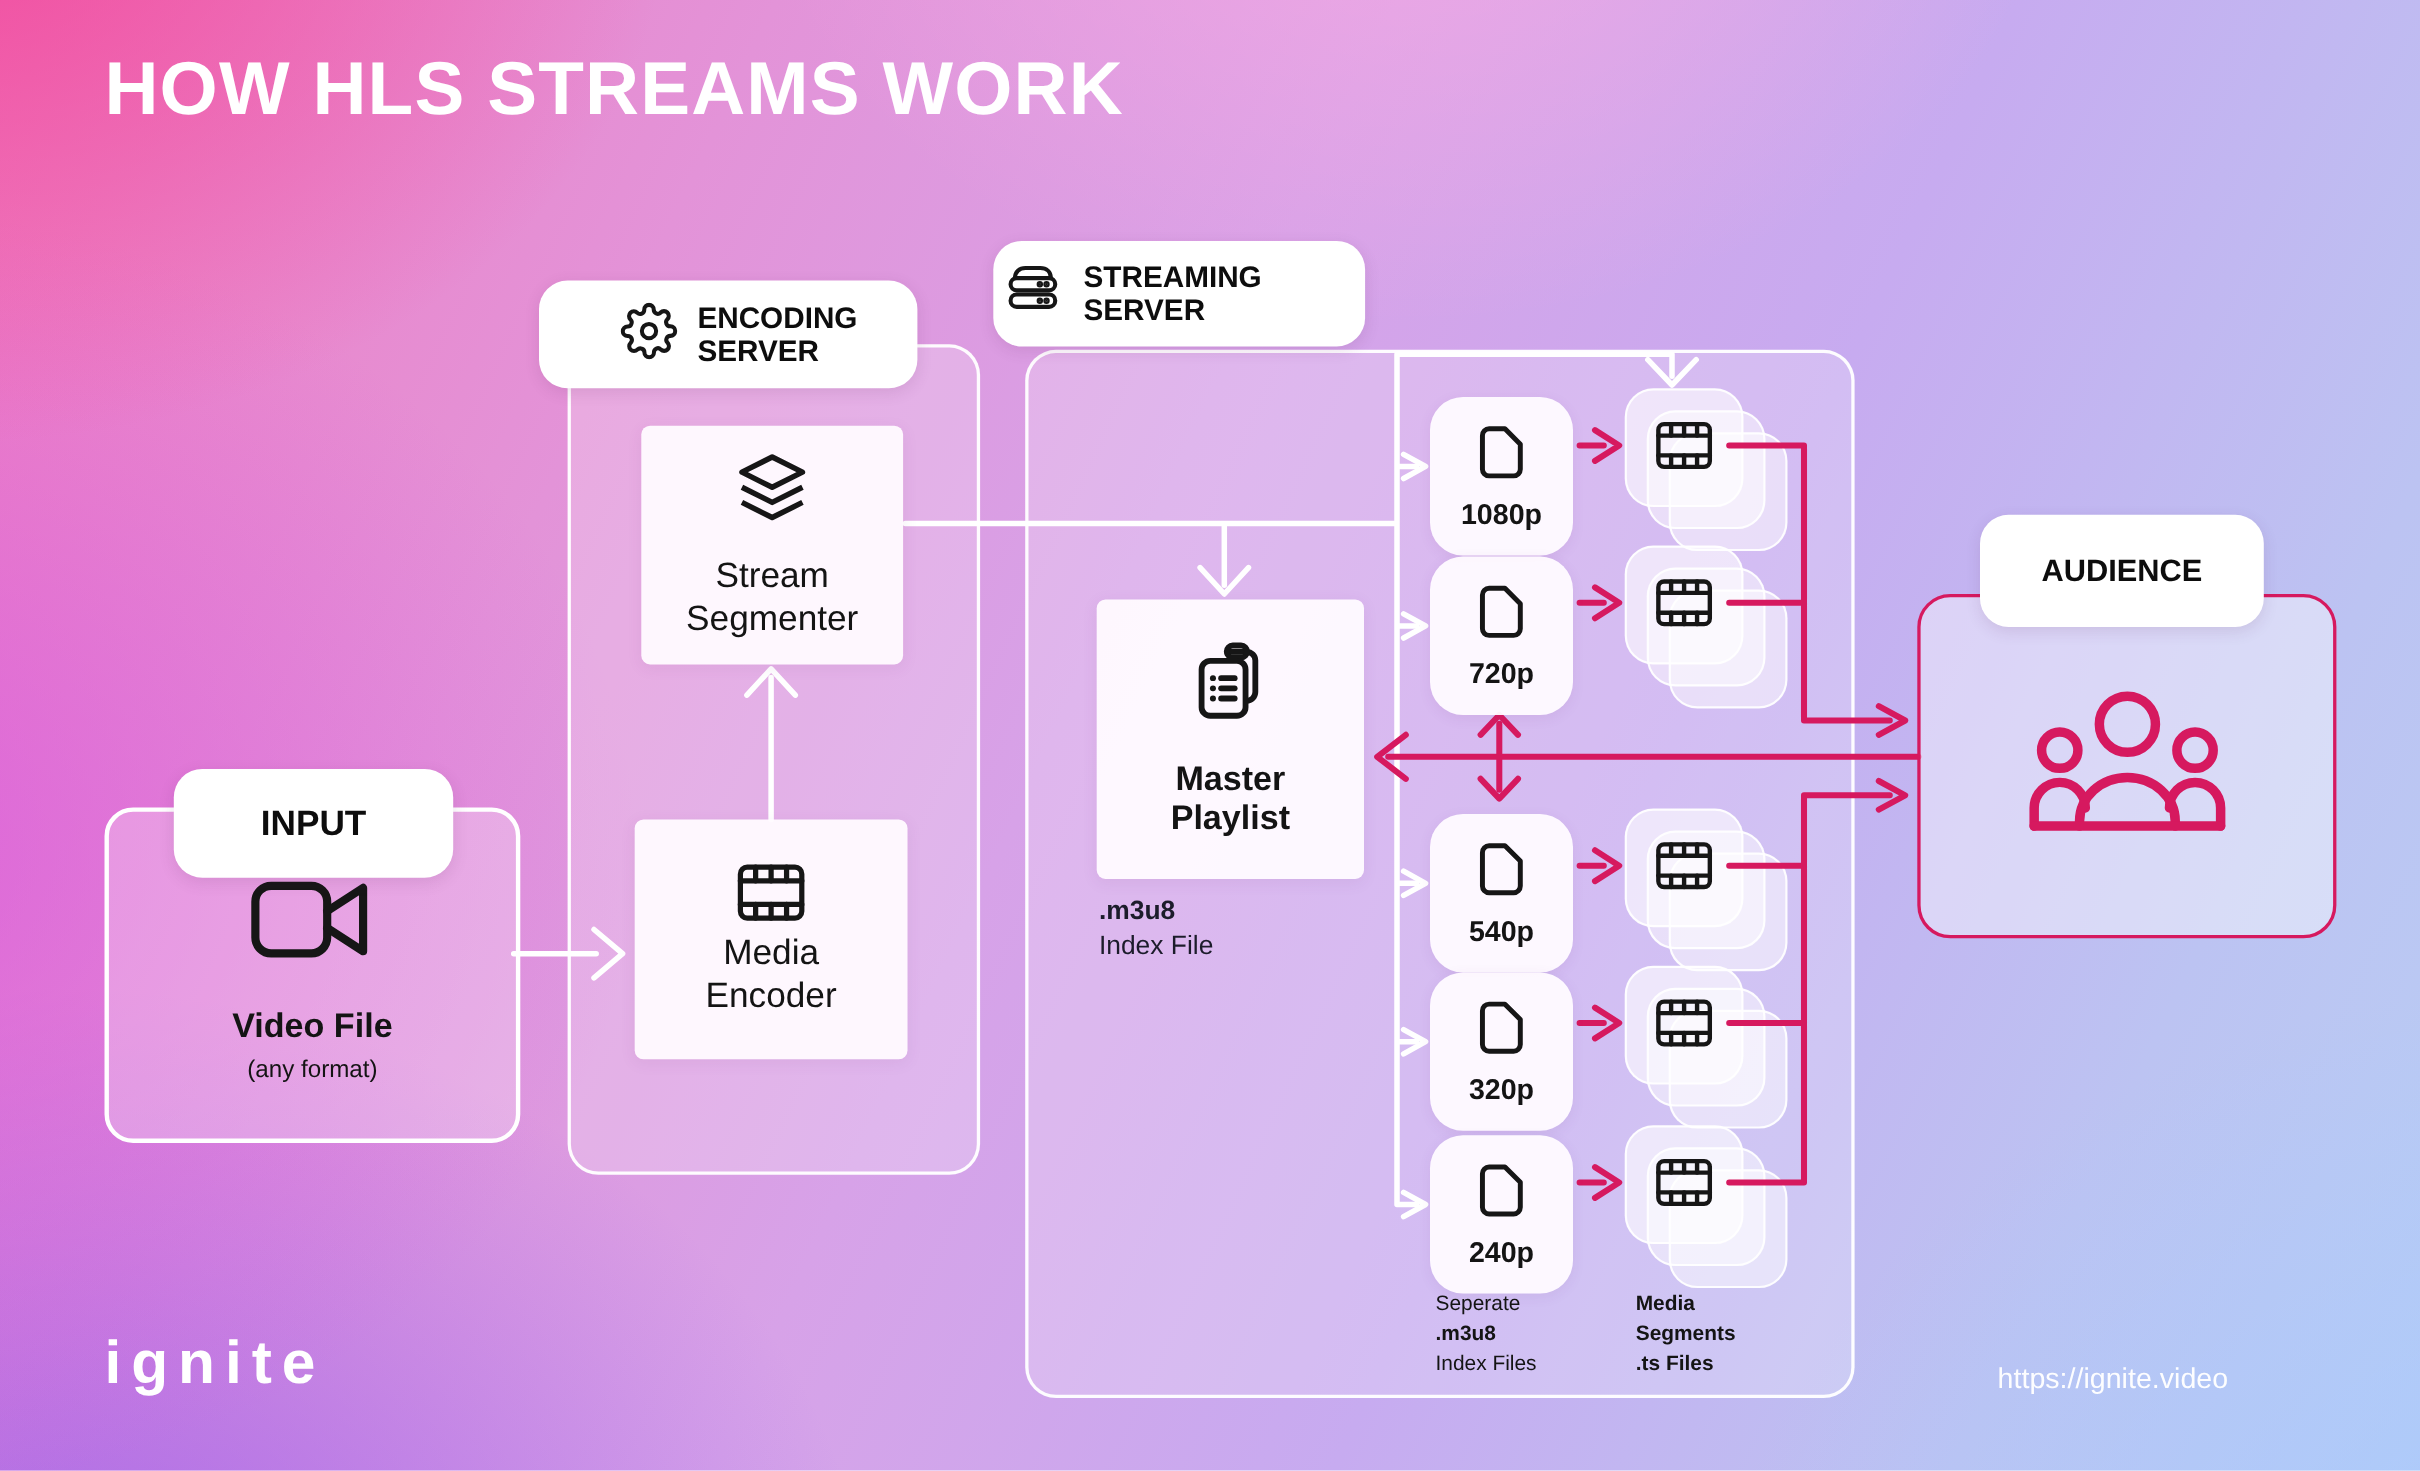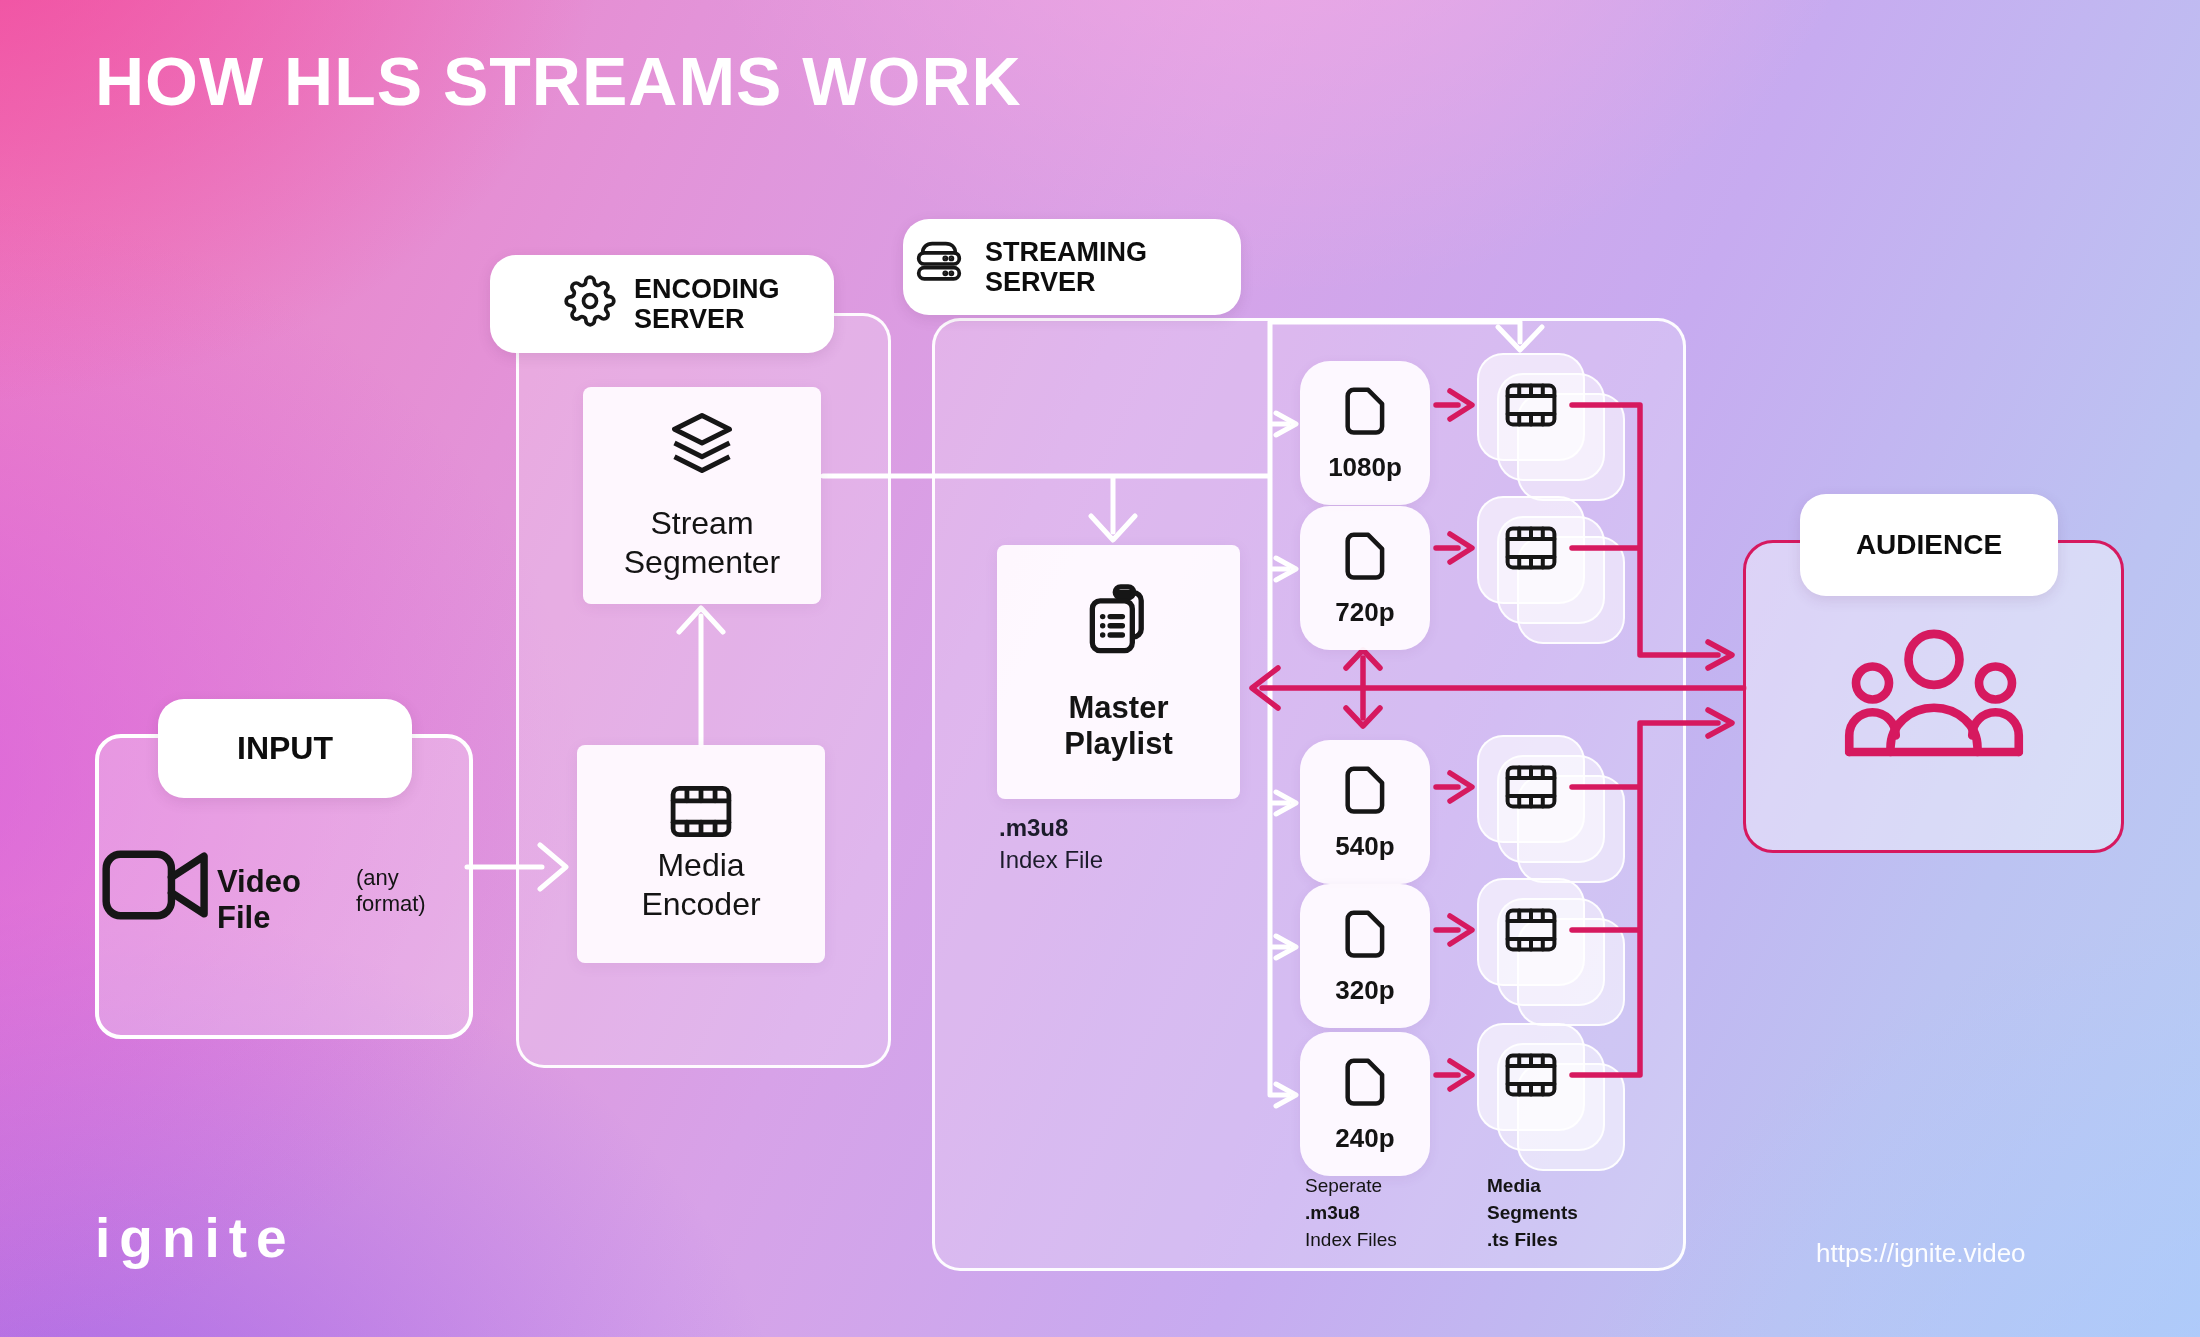--- a/index.html
+++ b/index.html
@@ -22,39 +22,39 @@
   
   .panel{
     position:absolute;border:3px solid rgba(255,255,255,.95);
     border-radius:28px;background:rgba(255,255,255,.22);z-index:1;
   }
   .panel-enc{left:516px;top:313px;width:369px;height:749px;}
   .panel-str{left:932px;top:318px;width:748px;height:947px;}
   .inputbox{
     position:absolute;left:95px;top:734px;width:370px;height:297px;
     border:4px solid #ffffff;border-radius:26px;background:rgba(255,255,255,.26);
-    z-index:1;display:flex;flex-direction:row;align-items:center;justify-content:flex-start;
+    z-index:1;display:flex;flex-direction:column;align-items:center;justify-content:center;
   }
   .audiencebox{
     position:absolute;left:1743px;top:540px;width:375px;height:307px;
     border:3.5px solid var(--accent);border-radius:30px;background:rgba(255,255,255,.42);
     z-index:3;display:flex;align-items:center;justify-content:center;
   }
   
   .wires{position:absolute;left:0;top:0;z-index:2;pointer-events:none;}
   
   .pill{
     position:absolute;background:#ffffff;border-radius:26px;z-index:4;
     display:flex;align-items:center;justify-content:center;
     box-shadow:0 4px 14px rgba(90,30,90,.12);color:#0d0d0d;font-weight:800;
   }
   .pill-input{left:158px;top:671px;width:254px;height:99px;font-size:32px;margin-top:28px;}
   .pill-enc{left:490px;top:255px;width:318px;height:98px;justify-content:flex-end;padding-left:26px;gap:18px;font-size:27px;line-height:1.12;}
   .pill-str{left:903px;top:219px;width:330px;height:96px;justify-content:flex-start;padding-left:8px;gap:18px;font-size:27px;line-height:1.12;}
-  .pill-aud{left:1800px;top:494px;width:258px;height:102px;font-size:28px;}
+  .pill-aud{left:1800px;top:468px;width:258px;height:102px;font-size:28px;}
   
   .node{
     position:absolute;background:rgba(255,251,255,.95);border-radius:8px;z-index:3;
     display:flex;flex-direction:column;align-items:center;justify-content:center;
     box-shadow:0 3px 14px rgba(120,50,130,.08);text-align:center;
   }
   .node-seg{left:583px;top:387px;width:238px;height:217px;gap:20px;font-size:32px;font-weight:500;line-height:1.2;}
   .node-encdr{left:577px;top:745px;width:248px;height:218px;font-size:32px;font-weight:500;line-height:1.2;}
   .node-master{left:997px;top:545px;width:243px;height:254px;gap:18px;font-size:31px;font-weight:800;line-height:1.18;}
   .nodelabel{max-width:185px;}

